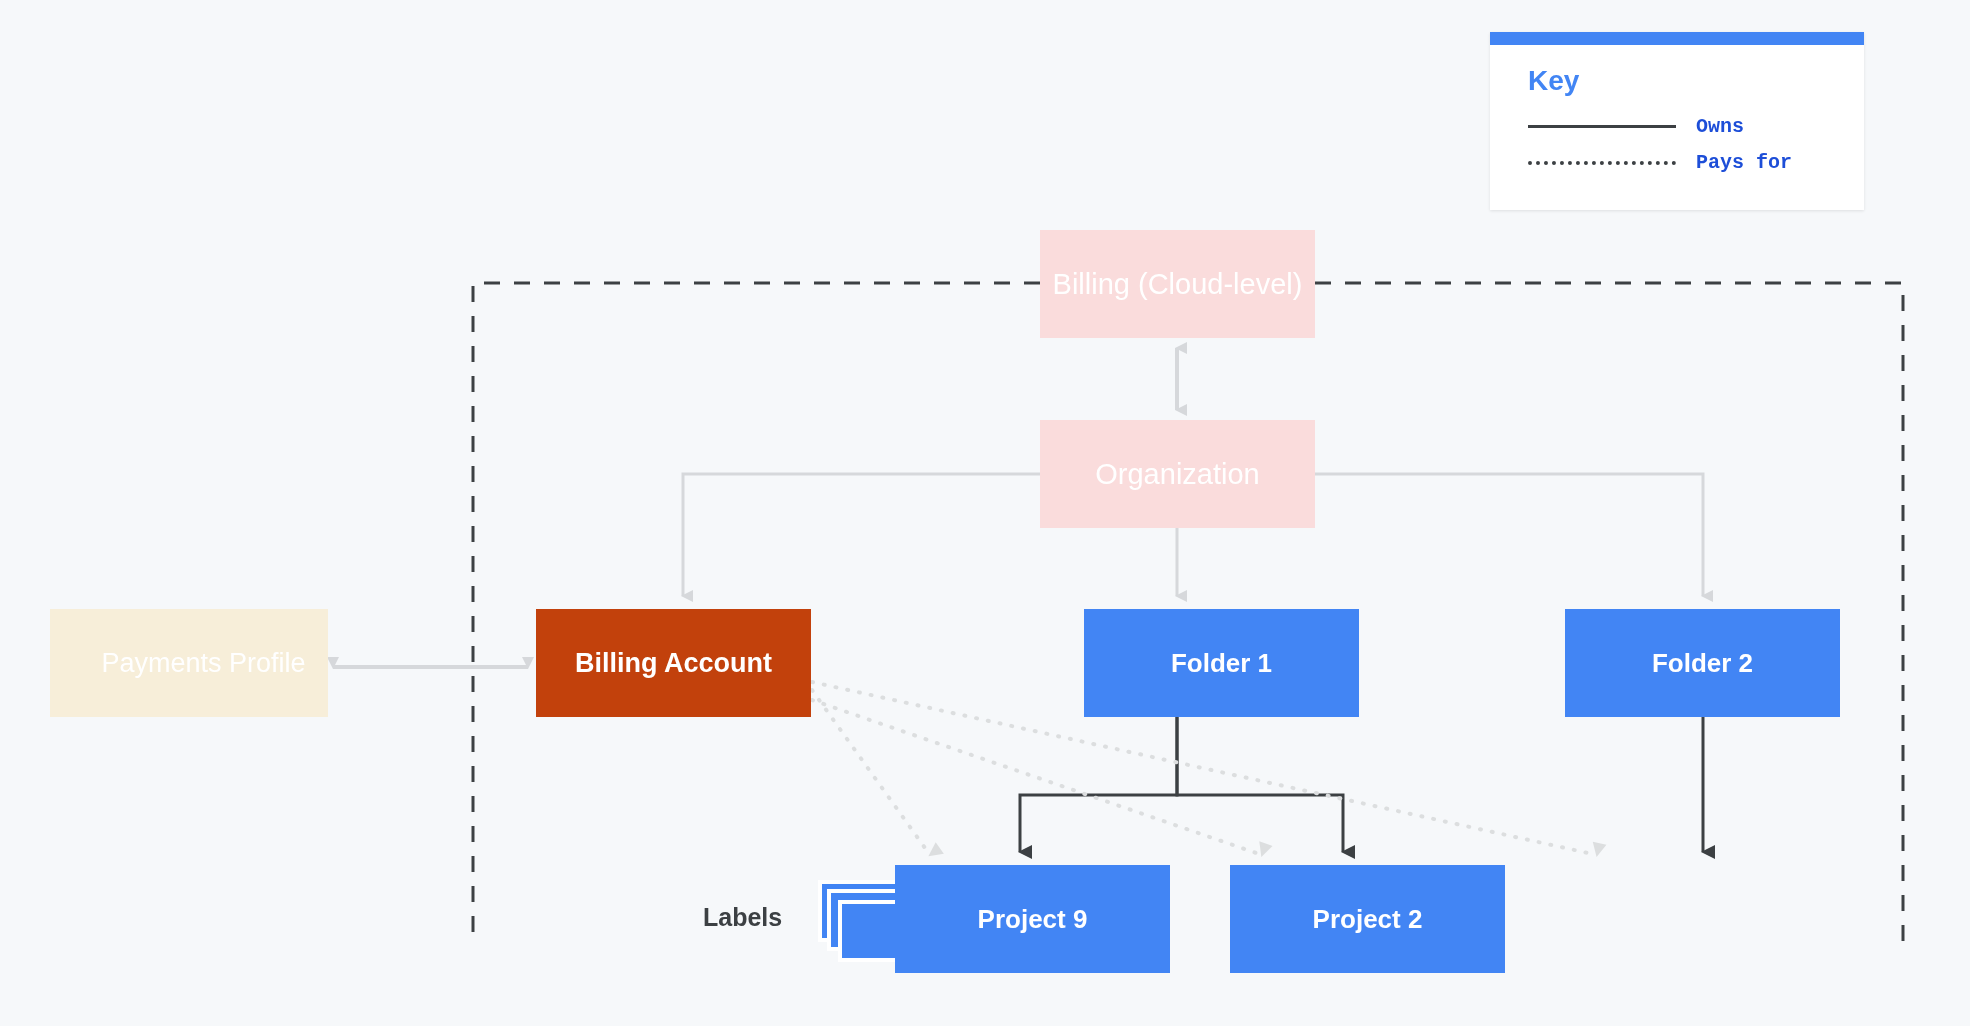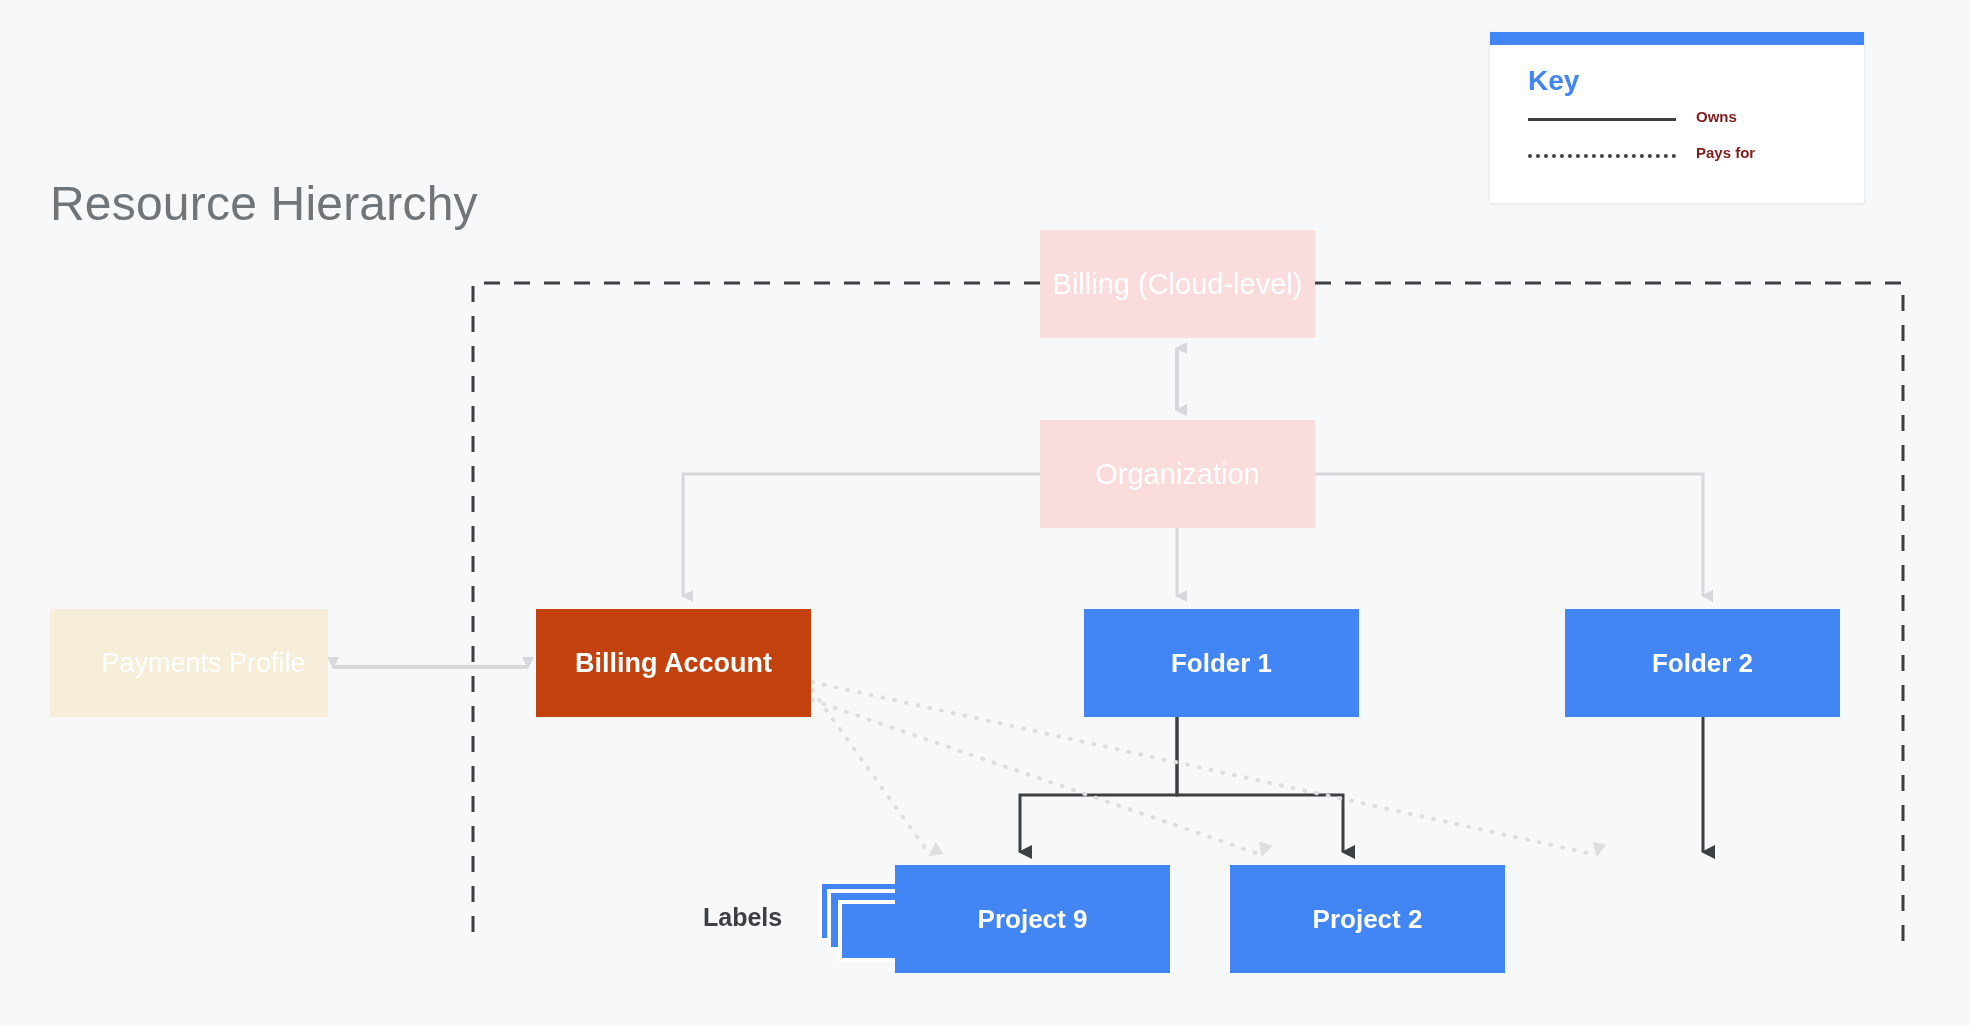--- a/index.html
+++ b/index.html
@@ -52,21 +52,21 @@
     padding: 22px 30px 22px 38px;
     position: relative;
     min-height: 140px;
     box-sizing: border-box;
   }
   .legend-title {
     color: #4285f4;
     font-size: 28px;
     font-weight: 700;
     line-height: 1.0;
-    margin-bottom: 14px;
+    margin-bottom: 21px;
   }
   .legend-row {
     display: flex;
     align-items: flex-start;
     margin-bottom: 10px;
     min-height: 26px;
   }
   .legend-swatch {
     width: 148px;
     flex: 0 0 148px;
@@ -78,25 +78,26 @@
     position: absolute;
     left: 0; right: 0;
     top: 9px;
     display: block;
   }
   .sw-solid i   { border-top: 3px solid #3c4043; }
   .sw-dotted i  { border-top: 4px dotted #3c4043; }
   .sw-dashed i  { border-top: 4px dashed #3c4043; }
 
   .legend-label {
-    font-size: 15px;
-    font-weight: 700;
-    color: #7f1d1d;
+    font-size: 20px;
+    font-weight: 700;
+    color: #1d4ed8;
     line-height: 1.12;
     max-width: 130px;
+    font-family: Liberation Mono, monospace;
   }
 
   
   .node {
     position: absolute;
     box-sizing: border-box;
     display: flex;
     align-items: center;
     justify-content: center;
     text-align: center;
@@ -155,21 +156,20 @@
   .labels-stack .c2 { left: 9px;  top: 9px;  width: 110px; height: 62px; }
   .labels-stack .c3 { left: 20px; top: 20px; width: 110px; height: 62px; }
 
   svg.wires { position: absolute; left:0; top:0; width: 1970px; height: 1026px; pointer-events: none; }
 </style>
 </head>
 <body>
 
 <div id="diagram-root">
 
-  <div class="page-title">Resource Hierarchy</div>
 
   <svg class="wires" viewBox="0 0 1970 1026">
     <defs>
       <marker id="ahLightDown" markerWidth="14" markerHeight="14" refX="7" refY="11" orient="auto" markerUnits="userSpaceOnUse">
         <path d="M1,1 L13,1 L7,13 Z" fill="#d6d8db"></path>
       </marker>
       <marker id="ahLightUp" markerWidth="14" markerHeight="14" refX="7" refY="11" orient="auto" markerUnits="userSpaceOnUse">
         <path d="M1,1 L13,1 L7,13 Z" fill="#d6d8db"></path>
       </marker>
       <marker id="ahDark" markerWidth="16" markerHeight="16" refX="8" refY="13" orient="auto" markerUnits="userSpaceOnUse">

